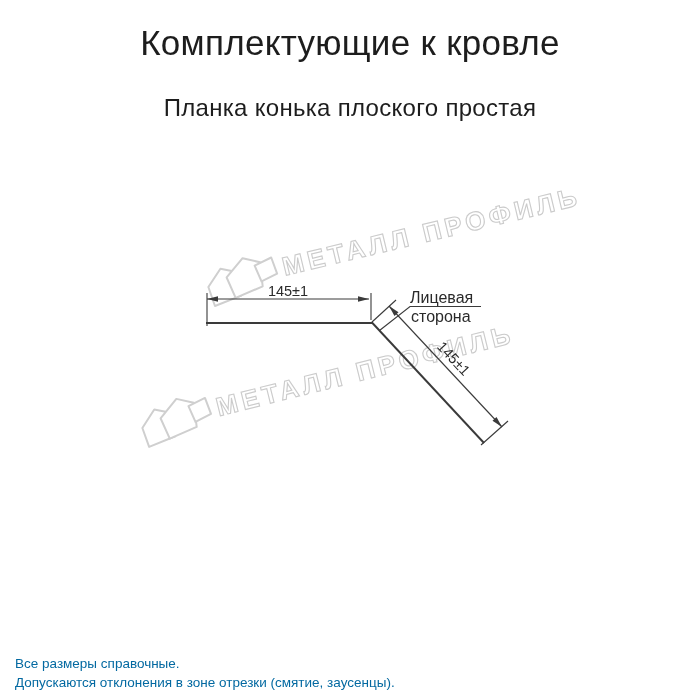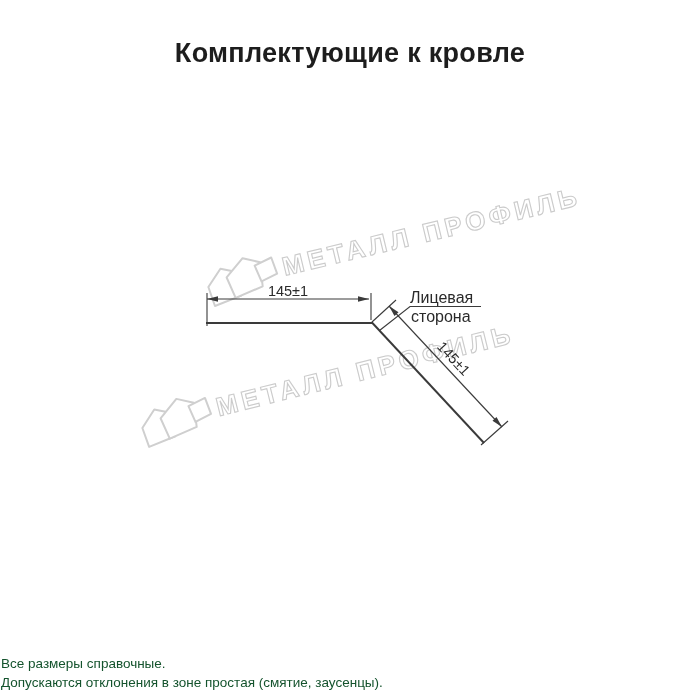--- a/index.html
+++ b/index.html
@@ -3,21 +3,21 @@
 <meta charset="utf-8">
 <style>
   html,body { margin:0; padding:0; background:#ffffff; }
   .page {
     position:relative; width:700px; height:700px; background:#ffffff;
     font-family:"Liberation Sans", sans-serif; overflow:hidden;
   }
   
   .header { position:absolute; top:25px; left:0; width:700px; text-align:center;
             color:#1d1d1d; z-index:3; }
-  .header h1 { margin:14px; font-size:27px; font-weight:700; line-height:28px; letter-spacing:0.3px; }
+  .header h1 { margin:4px; font-size:35px; font-weight:400; line-height:28px; letter-spacing:0.3px; }
   .product { margin-top:36px; font-size:24px; font-weight:400; line-height:30px; letter-spacing:0.3px; }
 
   
   .watermark { position:absolute; display:flex; align-items:center; gap:3px;
                z-index:1; pointer-events:none; }
   .wm-upper { left:204px; top:261px; transform:rotate(-13.5deg); transform-origin:0 50%; }
   .wm-lower { left:138px; top:402px; transform:rotate(-14deg);   transform-origin:0 50%; }
   .wm-text {
     font-size:26px; font-weight:bold; letter-spacing:4px; white-space:nowrap;
     color:rgba(255,255,255,0.25);
@@ -27,31 +27,32 @@
 
   
   svg.diagram { position:absolute; left:0; top:0; width:700px; height:700px; z-index:2; }
   .dline   { stroke:#3a3a3a; stroke-width:1.9; fill:none; }
   .thin    { stroke:#3a3a3a; stroke-width:1.1; fill:none; }
   .arrow   { fill:#3a3a3a; stroke:none; }
   .dimtext { font-family:"Liberation Sans", sans-serif; font-size:14.5px; fill:#2a2a2a; }
   .lbltext { font-family:"Liberation Sans", sans-serif; font-size:16px; fill:#2a2a2a; }
 
   
-  .footnotes { position:absolute; left:1px; top:654px; font-size:13.5px; line-height:19px;
-               color:#14532d; z-index:3; }
+  .footnotes { position:absolute; left:15px; top:654px; font-size:13.5px; line-height:19px;
+               color:#0369a1; z-index:3; }
 </style>
 </head>
 <body>
 
 <div class="page">
 
   <div class="header">
     <h1>Комплектующие к кровле</h1>
     <div class="product">
+      <div>Планка конька плоского простая</div>
     </div>
   </div>
 
   <div class="watermark wm-upper">
     <svg class="wm-logo" width="78" height="50" viewBox="0 0 78 50">
       <g fill="#ffffff" stroke="#cfcfcf" stroke-width="2" stroke-linejoin="round">
         <path d="M4,27 L20,12 L35,19 L34,43 L6,47 Z"></path>
         <path d="M24,22 L44,7 L60,15 L57,39 L28,44 Z"></path>
         <path d="M54,17 L72,13 L74,30 L57,34 Z"></path>
       </g>
@@ -89,16 +90,16 @@
     <polygon class="arrow" points="502,427 496.5,417.1 492.5,420.7"></polygon>
     <text class="dimtext" transform="translate(450,362) rotate(47)" text-anchor="middle">145±1</text>
 
     <path class="thin" d="M379.5,330.5 L410,306.5 L481,306.5"></path>
     <text class="lbltext" x="410" y="303">Лицевая</text>
     <text class="lbltext" x="411" y="321.5">сторона</text>
   </svg>
 
   <div class="footnotes">
     <div>Все размеры справочные.</div>
-    <div>Допускаются отклонения в зоне простая (смятие, заусенцы).</div>
+    <div>Допускаются отклонения в зоне отрезки (смятие, заусенцы).</div>
   </div>
 
 </div>
 
 </body></html>

